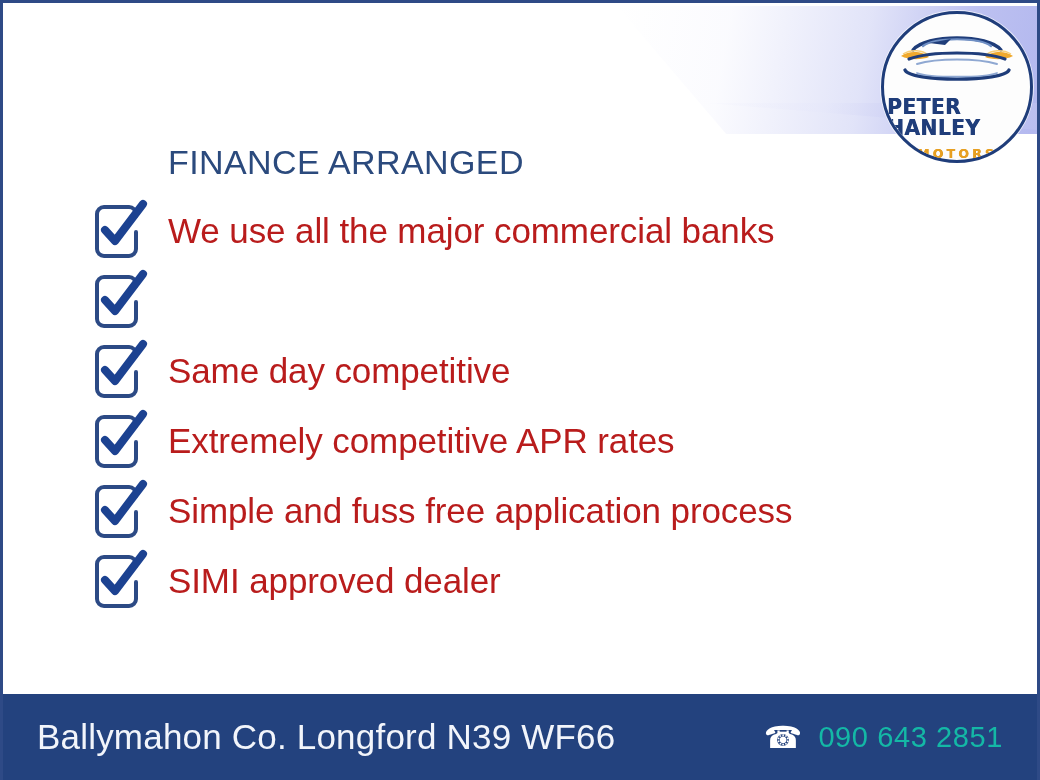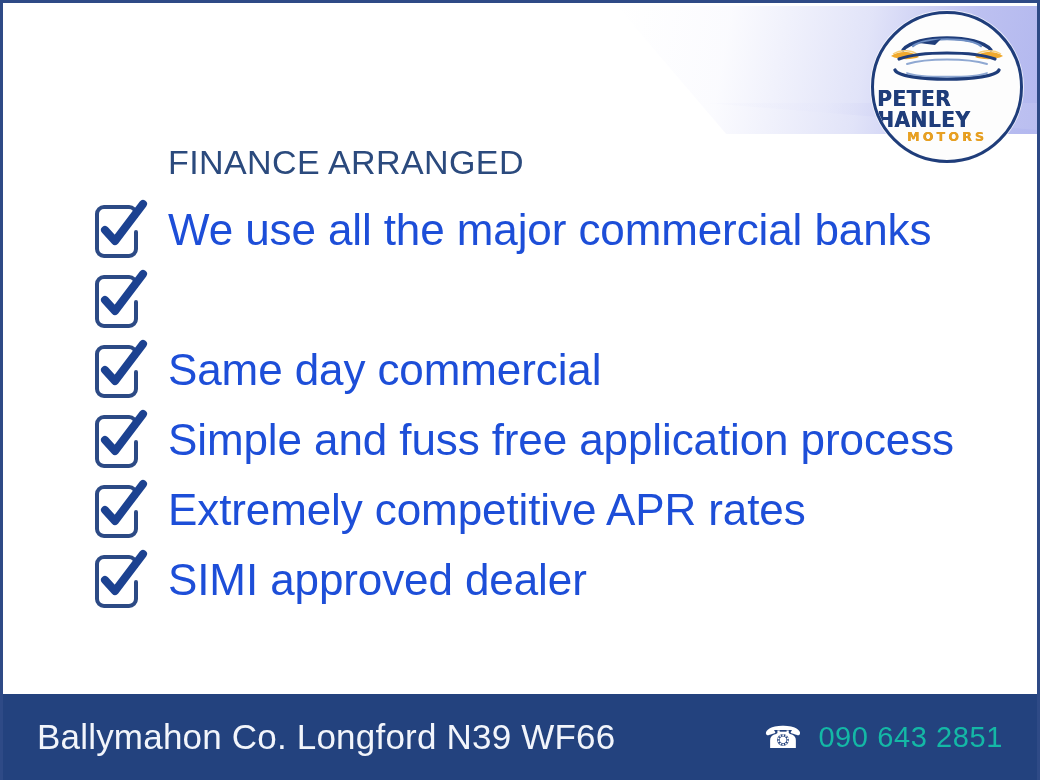--- a/index.html
+++ b/index.html
@@ -44,28 +44,28 @@
         rgba(228,230,250,0.30) 40%,
         rgba(196,200,242,0.75) 78%,
         rgba(186,190,240,0.9) 100%);
     clip-path:polygon(100% 0%, 100% 52%, 8% 0%);
     pointer-events:none;
   }
 
   
   #logo-badge {
     position:absolute;
-    top:8px; right:14px;
+    top:8px; right:4px;
     width:152px; height:152px;
     border-radius:50%;
     background:#fdfdfd;
     border:3px solid #1f3d7a;
     box-shadow:0 0 0 1px rgba(255,255,255,0.7);
     display:flex; flex-direction:column;
-    align-items:center; justify-content:flex-start;
+    align-items:center; justify-content:space-between;
     padding-top:12px;
     overflow:hidden;
   }
   #logo-car { width:124px; height:62px; display:block; }
   #logo-brand {
     font-family:"DejaVu Sans", sans-serif;
     font-weight:bold;
     font-size:21px;
     letter-spacing:0.5px;
     color:#1f3d7a;
@@ -112,23 +112,23 @@
 
   .check-box-icon {
     flex:0 0 auto;
     width:62px; height:56px;
     margin-right:15px;
     display:block;
     overflow:visible;
   }
 
   .benefit-label {
-    font-size:44px;
+    font-size:35px;
     font-weight:normal;
-    color:#1d4ed8;
+    color:#b91c1c;
     letter-spacing:-0.1px;
     line-height:1;
     white-space:nowrap;
     font-family:"Liberation Sans", sans-serif;
     text-align:center;
   }
 
   
   #footer-bar {
     position:absolute;
@@ -216,37 +216,37 @@
           <path d="M45 8 L45 6 a7 7 0 0 0 -7 -7 L13 -1 a7 7 0 0 0 -7 7 L6 41 a7 7 0 0 0 7 7 L38 48 a7 7 0 0 0 7 -7 L45 24" transform="translate(0,6)" fill="none" stroke="#2c4a85" stroke-width="4" stroke-linecap="round"></path>
           <path d="M14 28 L24 39 L52 2" fill="none" stroke="#1c4291" stroke-width="8" stroke-linecap="round" stroke-linejoin="round"></path>
         </svg>
       </li>
 
       <li class="benefit-item">
         <svg class="check-box-icon" viewBox="0 0 62 56">
           <path d="M45 8 L45 6 a7 7 0 0 0 -7 -7 L13 -1 a7 7 0 0 0 -7 7 L6 41 a7 7 0 0 0 7 7 L38 48 a7 7 0 0 0 7 -7 L45 24" transform="translate(0,6)" fill="none" stroke="#2c4a85" stroke-width="4" stroke-linecap="round"></path>
           <path d="M14 28 L24 39 L52 2" fill="none" stroke="#1c4291" stroke-width="8" stroke-linecap="round" stroke-linejoin="round"></path>
         </svg>
-        <span class="benefit-label">Same day commercial</span>
+        <span class="benefit-label">Same day competitive</span>
+      </li>
+
+      <li class="benefit-item">
+        <svg class="check-box-icon" viewBox="0 0 62 56">
+          <path d="M45 8 L45 6 a7 7 0 0 0 -7 -7 L13 -1 a7 7 0 0 0 -7 7 L6 41 a7 7 0 0 0 7 7 L38 48 a7 7 0 0 0 7 -7 L45 24" transform="translate(0,6)" fill="none" stroke="#2c4a85" stroke-width="4" stroke-linecap="round"></path>
+          <path d="M14 28 L24 39 L52 2" fill="none" stroke="#1c4291" stroke-width="8" stroke-linecap="round" stroke-linejoin="round"></path>
+        </svg>
+        <span class="benefit-label">Extremely competitive APR rates</span>
       </li>
 
       <li class="benefit-item">
         <svg class="check-box-icon" viewBox="0 0 62 56">
           <path d="M45 8 L45 6 a7 7 0 0 0 -7 -7 L13 -1 a7 7 0 0 0 -7 7 L6 41 a7 7 0 0 0 7 7 L38 48 a7 7 0 0 0 7 -7 L45 24" transform="translate(0,6)" fill="none" stroke="#2c4a85" stroke-width="4" stroke-linecap="round"></path>
           <path d="M14 28 L24 39 L52 2" fill="none" stroke="#1c4291" stroke-width="8" stroke-linecap="round" stroke-linejoin="round"></path>
         </svg>
         <span class="benefit-label">Simple and fuss free application process</span>
-      </li>
-
-      <li class="benefit-item">
-        <svg class="check-box-icon" viewBox="0 0 62 56">
-          <path d="M45 8 L45 6 a7 7 0 0 0 -7 -7 L13 -1 a7 7 0 0 0 -7 7 L6 41 a7 7 0 0 0 7 7 L38 48 a7 7 0 0 0 7 -7 L45 24" transform="translate(0,6)" fill="none" stroke="#2c4a85" stroke-width="4" stroke-linecap="round"></path>
-          <path d="M14 28 L24 39 L52 2" fill="none" stroke="#1c4291" stroke-width="8" stroke-linecap="round" stroke-linejoin="round"></path>
-        </svg>
-        <span class="benefit-label">Extremely competitive APR rates</span>
       </li>
 
       <li class="benefit-item">
         <svg class="check-box-icon" viewBox="0 0 62 56">
           <path d="M45 8 L45 6 a7 7 0 0 0 -7 -7 L13 -1 a7 7 0 0 0 -7 7 L6 41 a7 7 0 0 0 7 7 L38 48 a7 7 0 0 0 7 -7 L45 24" transform="translate(0,6)" fill="none" stroke="#2c4a85" stroke-width="4" stroke-linecap="round"></path>
           <path d="M14 28 L24 39 L52 2" fill="none" stroke="#1c4291" stroke-width="8" stroke-linecap="round" stroke-linejoin="round"></path>
         </svg>
         <span class="benefit-label">SIMI approved dealer</span>
       </li>
 

